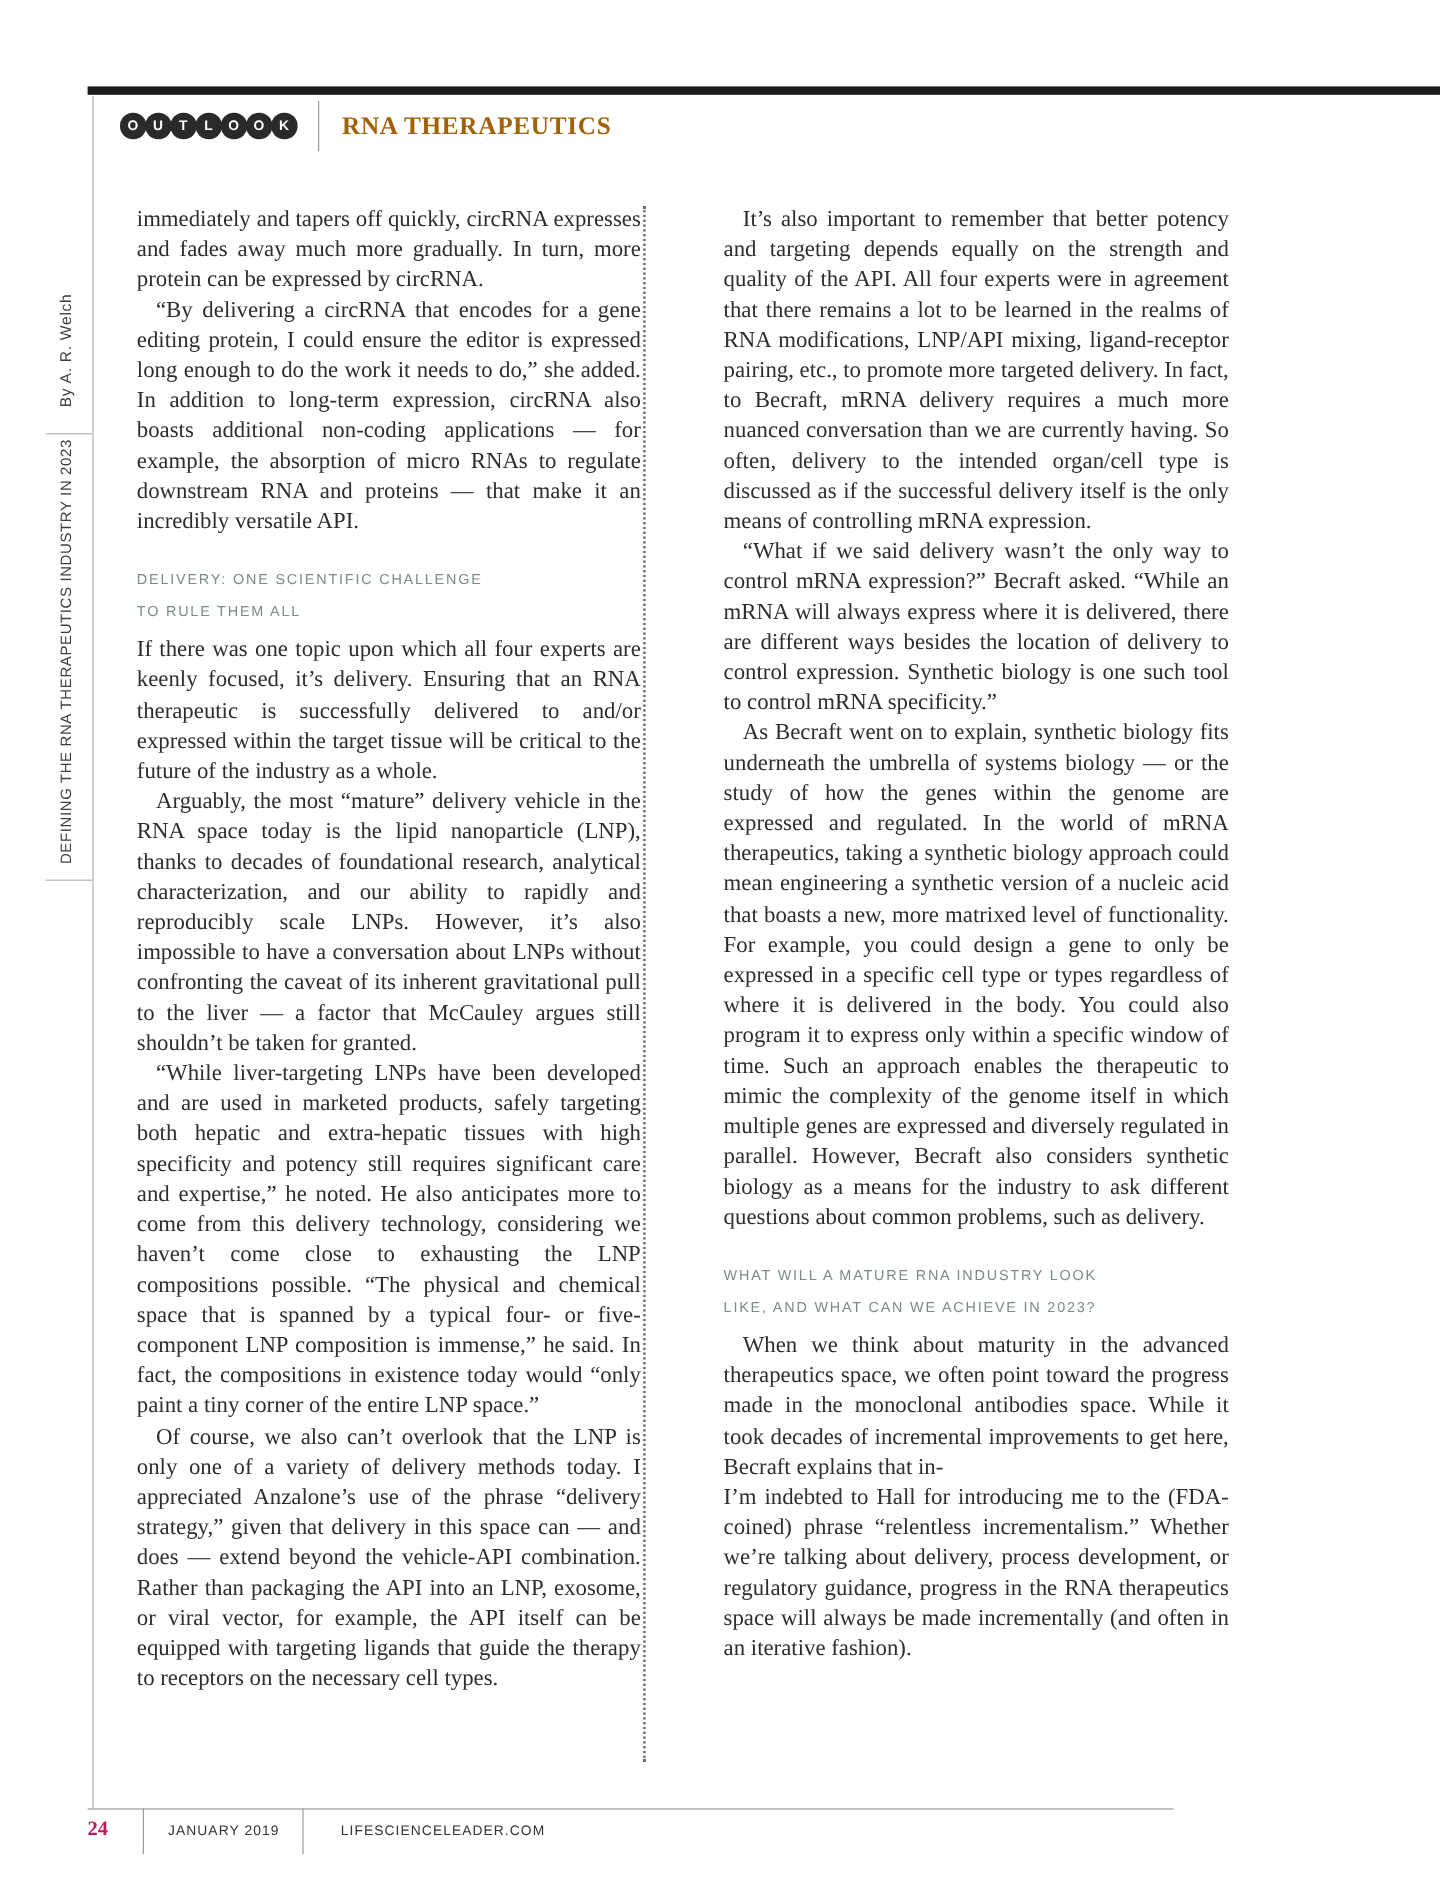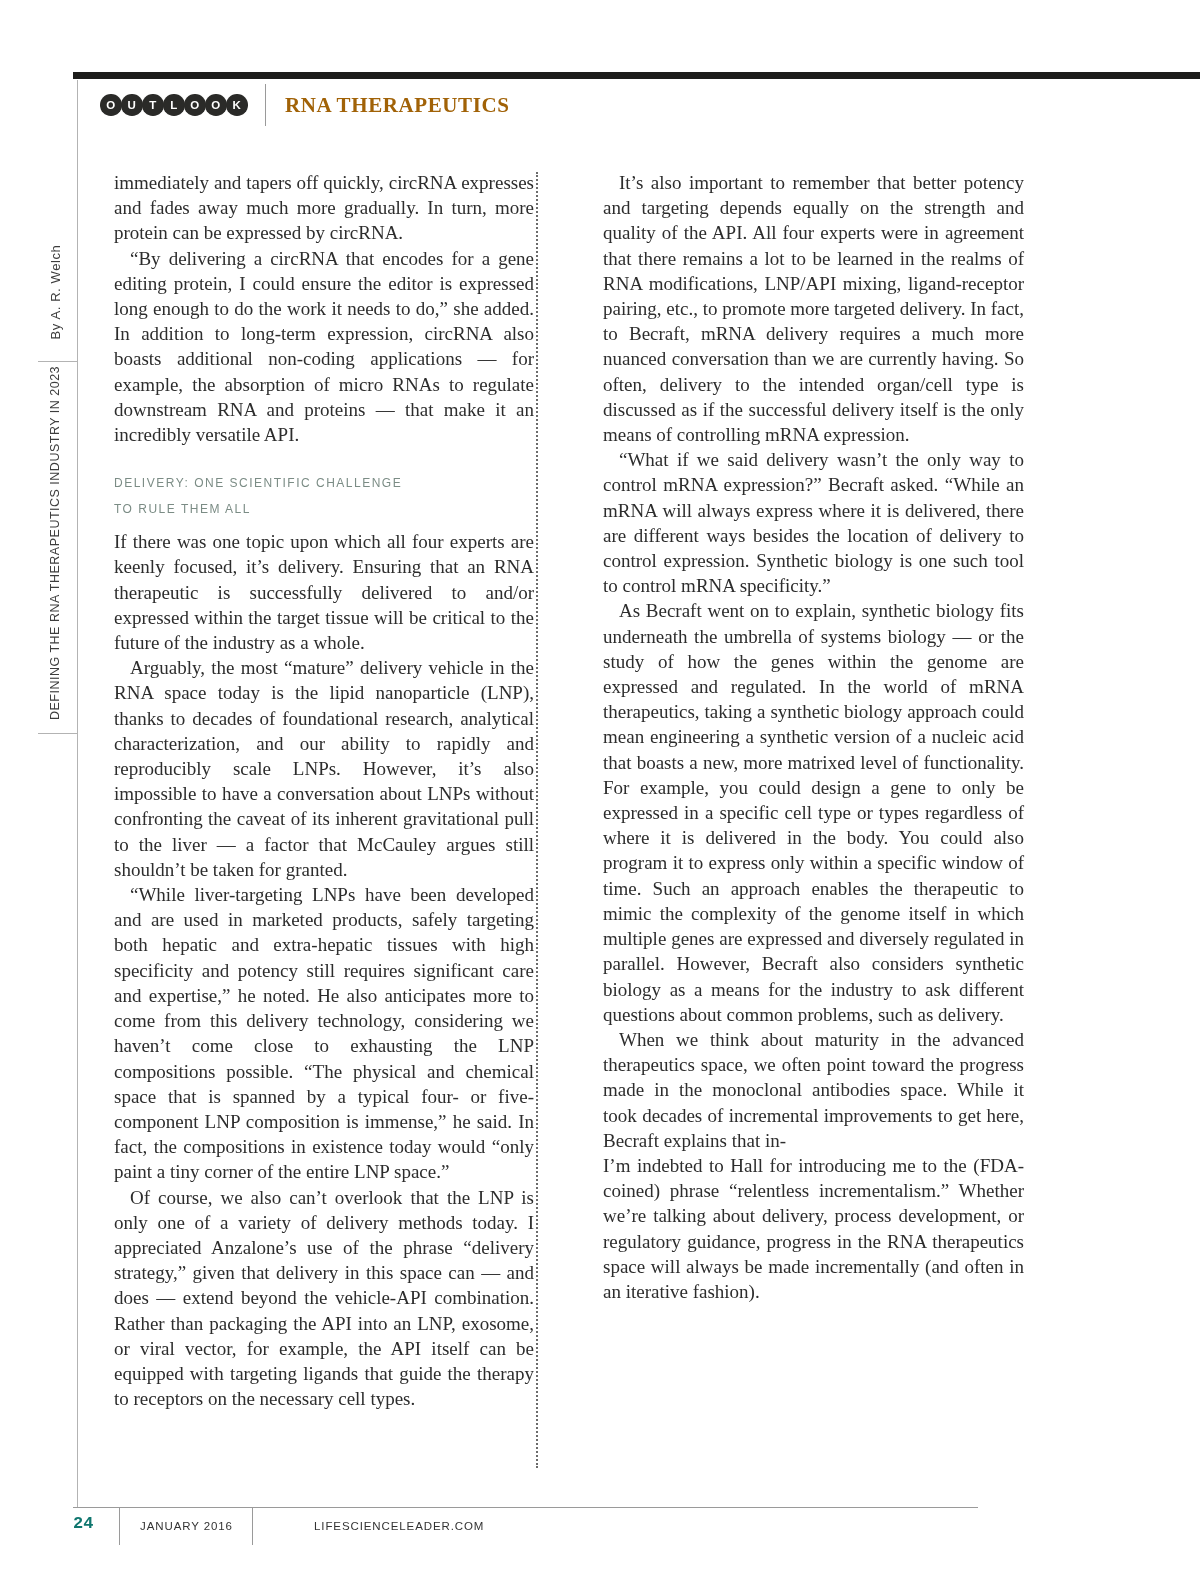--- a/index.html
+++ b/index.html
@@ -71,33 +71,33 @@
     font-weight: 400; font-size: 12px; line-height: 26px;
     letter-spacing: 1.5px; color: #7b8c85;
     white-space: pre-line;
     margin-top: 23px; margin-bottom: 7px;
   }
 
   
   .footer-line { position: absolute; left: 73px; top: 1507px; width: 905px; height: 1px; background: #9a9a9a; }
   .f-page {
     position: absolute; left: 73px; top: 1514px;
-    font-family: Liberation Mono, monospace; font-weight: bold;
-    font-size: 17px; color: #0f766e;
+    font-family: Liberation Serif, serif; font-weight: bold;
+    font-size: 17px; color: #be185d;
   }
   .f-div { position: absolute; top: 1507px; width: 1px; height: 38px; background: #9a9a9a; }
   .f-div-1 { left: 119px; }
   .f-div-2 { left: 252px; }
   .f-item {
     position: absolute; top: 1520px;
     font-family: "Liberation Sans", sans-serif;
     font-size: 11.5px; letter-spacing: 0.9px; color: #333333;
   }
   .f-issue { left: 140px; }
-  .f-site  { left: 298px; padding-left: 16px; }
+  .f-site  { left: 268px; padding-left: 16px; }
 </style>
 </head>
 <body>
 
 <div class="top-bar"></div>
 <div class="left-rail"></div>
 <div class="rail-tick tick-1"></div>
 <div class="rail-tick tick-2"></div>
 
 <div class="v-text v-byline">By A. R. Welch</div>
@@ -126,23 +126,25 @@
       <p class="body-p">If there was one topic upon which all four experts are keenly focused, it’s delivery. Ensuring that an RNA therapeutic is successfully delivered to and/or expressed within the target tissue will be critical to the future of the industry as a whole.</p>
       <p class="body-p indent">Arguably, the most “mature” delivery vehicle in the RNA space today is the lipid nanoparticle (LNP), thanks to decades of foundational research, analytical characterization, and our ability to rapidly and reproducibly scale LNPs. However, it’s also impossible to have a conversation about LNPs without confronting the caveat of its inherent gravitational pull to the liver — a factor that McCauley argues still shouldn’t be taken for granted.</p>
       <p class="body-p indent">“While liver-targeting LNPs have been developed and are used in marketed products, safely targeting both hepatic and extra-hepatic tissues with high specificity and potency still requires significant care and expertise,” he noted. He also anticipates more to come from this delivery technology, considering we haven’t come close to exhausting the LNP compositions possible. “The physical and chemical space that is spanned by a typical four- or five-component LNP composition is immense,” he said. In fact, the compositions in existence today would “only paint a tiny corner of the entire LNP space.”</p>
       <p class="body-p indent">Of course, we also can’t overlook that the LNP is only one of a variety of delivery methods today. I appreciated Anzalone’s use of the phrase “delivery strategy,” given that delivery in this space can — and does — extend beyond the vehicle-API combination. Rather than packaging the API into an LNP, exosome, or viral vector, for example, the API itself can be equipped with targeting ligands that guide the therapy to receptors on the necessary cell types.</p>
     </div>
   <div class="col-divider"></div>
   <div class="col col-right">
       <p class="body-p indent">It’s also important to remember that better potency and targeting depends equally on the strength and quality of the API. All four experts were in agreement that there remains a lot to be learned in the realms of RNA modifications, LNP/API mixing, ligand-receptor pairing, etc., to promote more targeted delivery. In fact, to Becraft, mRNA delivery requires a much more nuanced conversation than we are currently having. So often, delivery to the intended organ/cell type is discussed as if the successful delivery itself is the only means of controlling mRNA expression.</p>
       <p class="body-p indent">“What if we said delivery wasn’t the only way to control mRNA expression?” Becraft asked. “While an mRNA will always express where it is delivered, there are different ways besides the location of delivery to control expression. Synthetic biology is one such tool to control mRNA specificity.”</p>
       <p class="body-p indent">As Becraft went on to explain, synthetic biology fits underneath the umbrella of systems biology — or the study of how the genes within the genome are expressed and regulated. In the world of mRNA therapeutics, taking a synthetic biology approach could mean engineering a synthetic version of a nucleic acid that boasts a new, more matrixed level of functionality. For example, you could design a gene to only be expressed in a specific cell type or types regardless of where it is delivered in the body. You could also program it to express only within a specific window of time. Such an approach enables the therapeutic to mimic the complexity of the genome itself in which multiple genes are expressed and diversely regulated in parallel. However, Becraft also considers synthetic biology as a means for the industry to ask different questions about common problems, such as delivery.</p>
+      <h3 class="col-heading">WHAT WILL A MATURE RNA INDUSTRY LOOK
+LIKE, AND WHAT CAN WE ACHIEVE IN 2023?</h3>
       <p class="body-p indent">When we think about maturity in the advanced therapeutics space, we often point toward the progress made in the monoclonal antibodies space. While it took decades of incremental improvements to get here, Becraft explains that in-</p>
       <p class="body-p">I’m indebted to Hall for introducing me to the (FDA-coined) phrase “relentless incrementalism.” Whether we’re talking about delivery, process development, or regulatory guidance, progress in the RNA therapeutics space will always be made incrementally (and often in an iterative fashion).</p>
     </div>
 </main>
 
 <div class="footer-line"></div>
 <span class="f-page">24</span>
 <span class="f-div f-div-1"></span>
-<span class="f-item f-issue">JANUARY 2016</span>
+<span class="f-item f-issue">JANUARY 2019</span>
 <span class="f-div f-div-2"></span>
 <span class="f-item f-site">LIFESCIENCELEADER.COM</span>
 
 </body></html>

